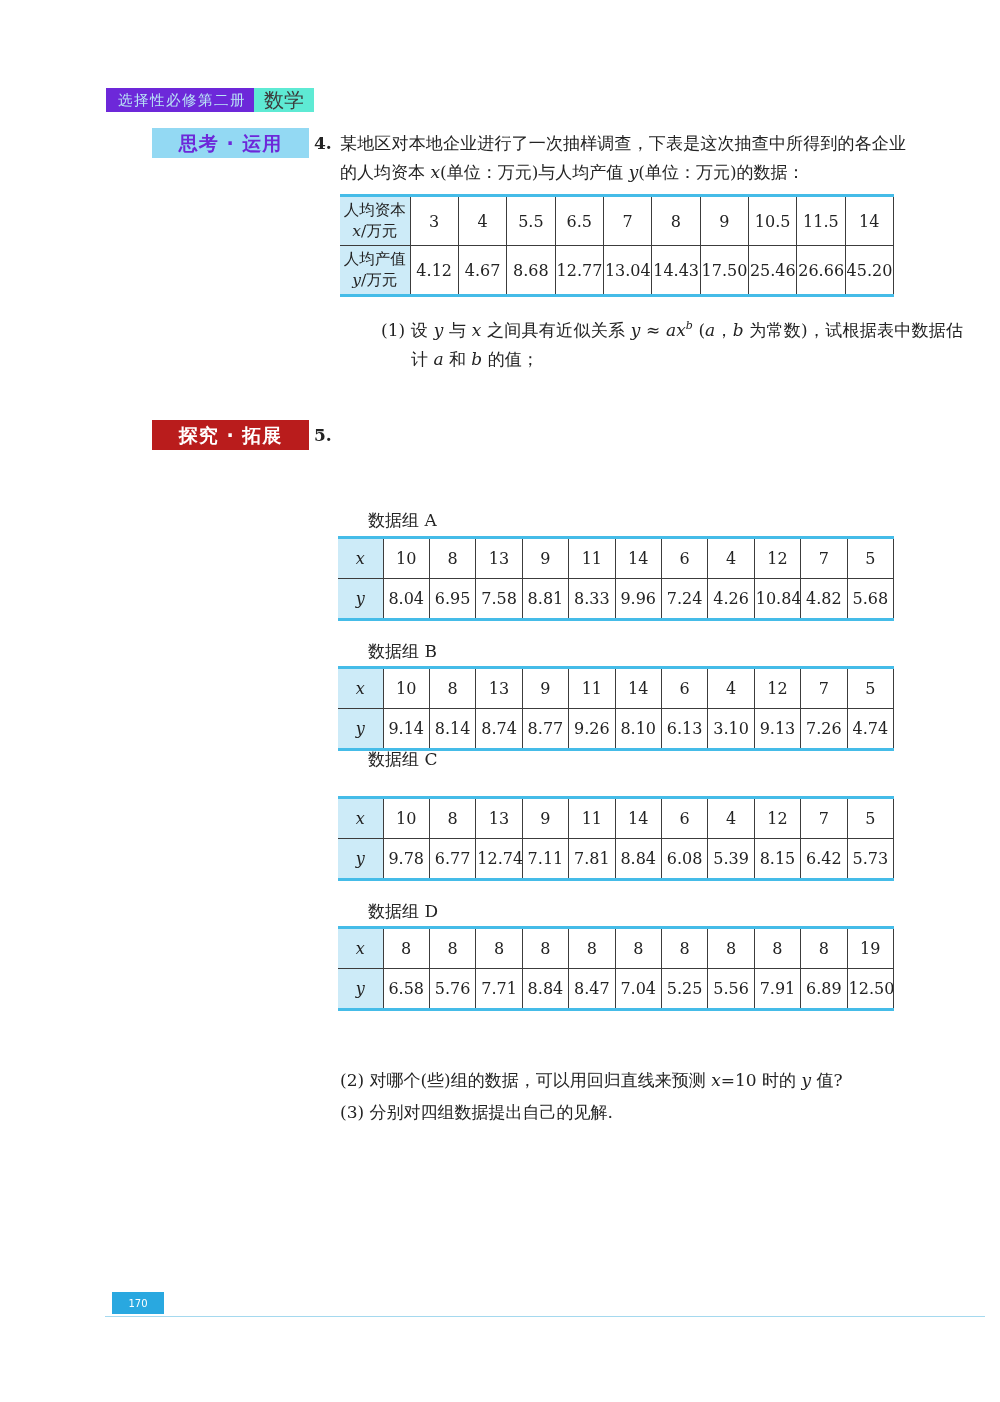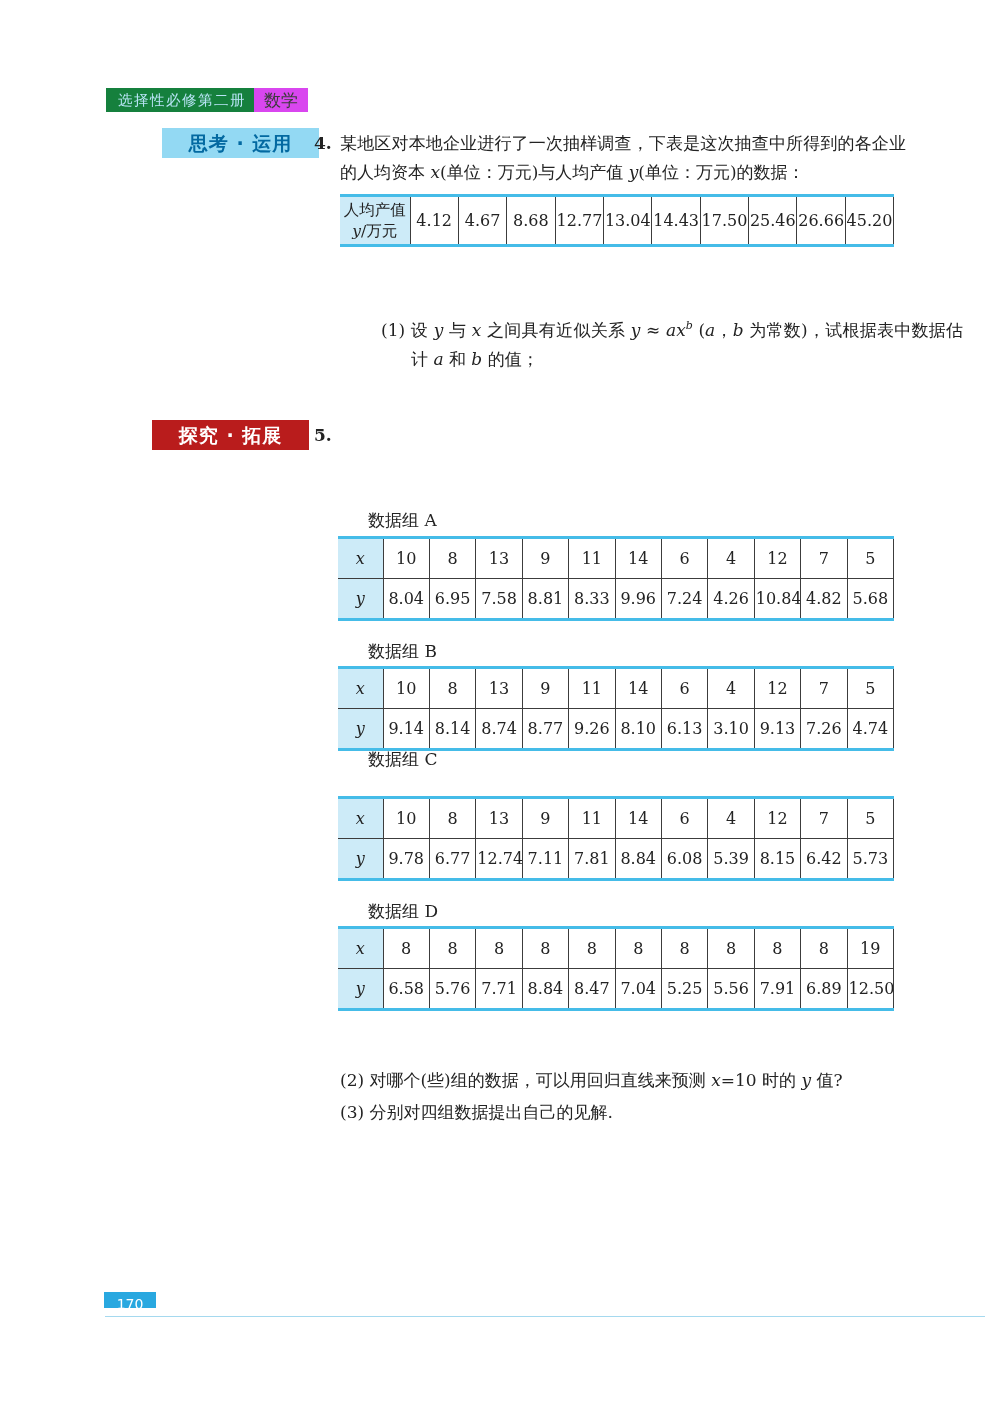--- a/index.html
+++ b/index.html
@@ -6,35 +6,35 @@
   html,body { background:#ffffff; }
   body {
     width:1000px; height:1402px; position:relative;
     font-family:"DejaVu Serif","Liberation Serif",serif;
     color:#232323;
   }
   .page { position:absolute; left:0; top:0; width:1000px; height:1402px; overflow:hidden; background:#fff; }
 
   .book-badge {
     position:absolute; left:106px; top:88px; height:24px; line-height:24px;
-    padding:0 12px; background:#15803d; color:#b9e4f6;
+    padding:0 12px; background:#6d28d9; color:#b9e4f6;
     font-size:14.5px; letter-spacing:1.5px;
     font-family:"DejaVu Sans","Liberation Sans",sans-serif;
   }
   .subject-badge {
     position:absolute; left:254px; top:88px; height:24px; line-height:24px;
-    padding:0 10px; background:#d946ef; color:#3c3c3c;
-    font-size:17px; font-family:"DejaVu Sans","Liberation Sans",sans-serif;
+    padding:0 10px; background:#5eead4; color:#3c3c3c;
+    font-size:20px; font-family:"DejaVu Sans","Liberation Sans",sans-serif;
   }
   .section-badge {
     position:absolute; left:152px; width:157px; height:30px; line-height:30px;
     text-align:center; font-weight:bold; font-size:19px; letter-spacing:1px;
     font-family:"DejaVu Sans","Liberation Sans",sans-serif;
   }
-  .section-badge.light { background:#93d9f3; color:#0369a1;margin-left:10px; }
+  .section-badge.light { background:#93d9f3; color:#6d28d9; }
   .section-badge.dark  { background:#b91c1c; color:#ffffff; }
 
   .qnum { position:absolute; font-weight:bold; font-size:17px; line-height:29px; }
   .para { position:absolute; font-size:17px; line-height:29px; text-align:justify; }
   .para.hang { padding-left:30px; text-indent:-30px;margin-left:41px; }
   .group-title { position:absolute; left:368px; font-size:17px; }
 
   .mvar { font-style:italic; font-family:"DejaVu Serif","Liberation Serif",serif; }
   sup.mvar { font-size:11px; line-height:0; }
 
@@ -47,43 +47,59 @@
     border:1px solid #3c3c3c; text-align:center; vertical-align:middle;
     font-weight:normal; font-size:16px; padding:0 1px; overflow:hidden;
   }
   .dtable tr > *:first-child { border-left:none; background:#cdebf8; }
   .q4t td, .q4t th { height:50px; }
   .q4t th { font-size:15.5px; line-height:21px; }
   .ans td, .ans th { height:41px; }
   .ans th { font-size:16px; }
 
   .page-num {
-    position:absolute; left:104px; top:1292px; width:52px; height:16px;
+    position:absolute; left:112px; top:1292px; width:52px; height:22px;
     background:#29a8e0; color:#fff; text-align:center; line-height:24px;
-    font-size:14px; font-family:"DejaVu Sans","Liberation Sans",sans-serif;
+    font-size:10px; font-family:"DejaVu Sans","Liberation Sans",sans-serif;
   }
   .footer-line { position:absolute; left:105px; top:1316px; width:880px; height:1px; background:#a5d9ef; }
 </style>
 </head>
 <body>
 
 <div class="page">
 
   <div class="book-badge">选择性必修第二册</div>
   <div class="subject-badge">数学</div>
 
   <div class="section-badge light" style="top:128px;">思考 · 运用</div>
   <div class="qnum" style="left:314px; top:129px;">4.</div>
   <div class="para" style="left:340px; top:129px; width:566px;">某地区对本地企业进行了一次抽样调查，下表是这次抽查中所得到的各企业的人均资本 <i class="mvar">x</i>(单位：万元)与人均产值 <i class="mvar">y</i>(单位：万元)的数据：</div>
 
   <table class="dtable q4t" style="left:340px; top:194px; width:554px;">
     <colgroup>
         <col style="width:70px;">
       </colgroup>
     <tbody>
+        <tr>
+          <th>
+            <div>人均资本</div>
+            <div><i class="mvar">x</i>/万元</div>
+          </th>
+          <td>3</td>
+          <td>4</td>
+          <td>5.5</td>
+          <td>6.5</td>
+          <td>7</td>
+          <td>8</td>
+          <td>9</td>
+          <td>10.5</td>
+          <td>11.5</td>
+          <td>14</td>
+        </tr>
         <tr>
           <th>
             <div>人均产值</div>
             <div><i class="mvar">y</i>/万元</div>
           </th>
           <td>4.12</td>
           <td>4.67</td>
           <td>8.68</td>
           <td>12.77</td>
           <td>13.04</td>

